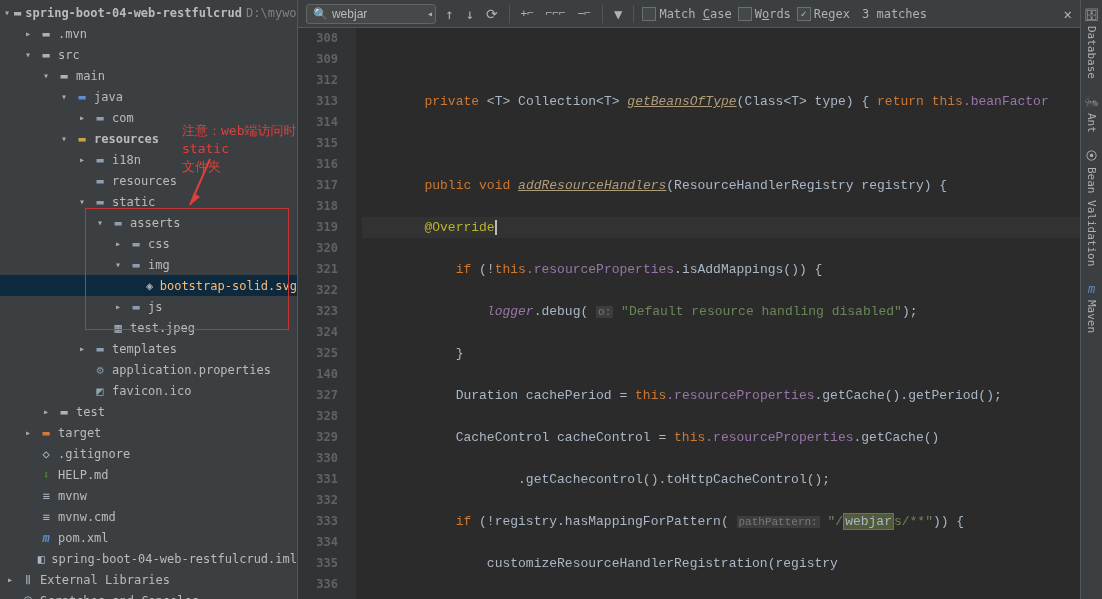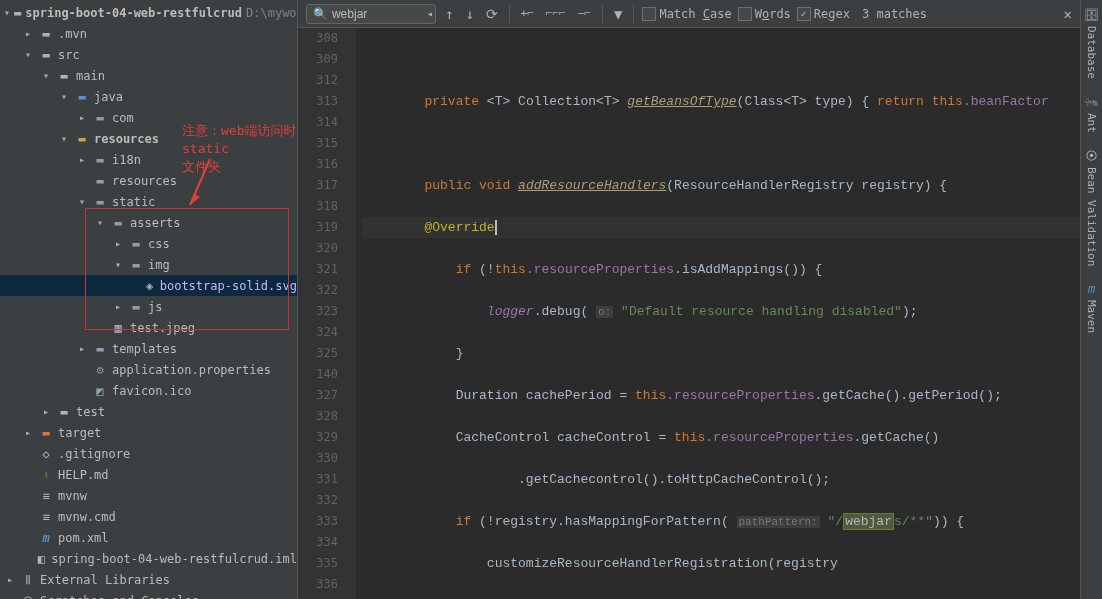--- a/index.html
+++ b/index.html
@@ -41,21 +41,21 @@
 .folder-pkg { color: #8d9eb0; }
 .folder-res { color: #a0a0a0; }
 .folder-tgt { color: #d47a3a; }
 .file-svg { color: #b0b0b0; }
 .file-prop { color: #8696a7; }
 .file-ico { color: #8da6b0; }
 .file-txt { color: #a9b7c6; }
 .file-md { color: #4a7d2e; }
 .file-xml { color: #5b8ccb; font-weight: bold; }
 .tree-label { color: #bbb; }
-.tree-row.selected .tree-label { color: #c4b5fd; }
+.tree-row.selected .tree-label { color: #fdba74; }
 .extra { color: #808080; margin-left: 4px; }
 .redbox {
   position: absolute;
   top: 208px;
   left: 85px;
   width: 204px;
   height: 122px;
   border: 1px solid #c43532;
   pointer-events: none;
 }
@@ -141,21 +141,21 @@
 .code-area { flex: 1; display: flex; overflow: hidden; }
 .gutter {
   width: 58px;
   background: #313335;
   color: #606366;
   font-family: Consolas, monospace;
   font-size: 12px;
   text-align: right;
   padding-top: 0;
 }
-.gutter div { height: 21px; line-height: 21px; padding-right: 18px; }
+.gutter div { height: 21px; line-height: 21px; padding-right: 18px; font-weight: bold; }
 .code {
   flex: 1;
   font-family: Consolas, 'Courier New', monospace;
   font-size: 13px;
   line-height: 21px;
   padding-left: 6px;
   white-space: pre;
   position: relative;
 }
 .code-line { height: 21px; }

